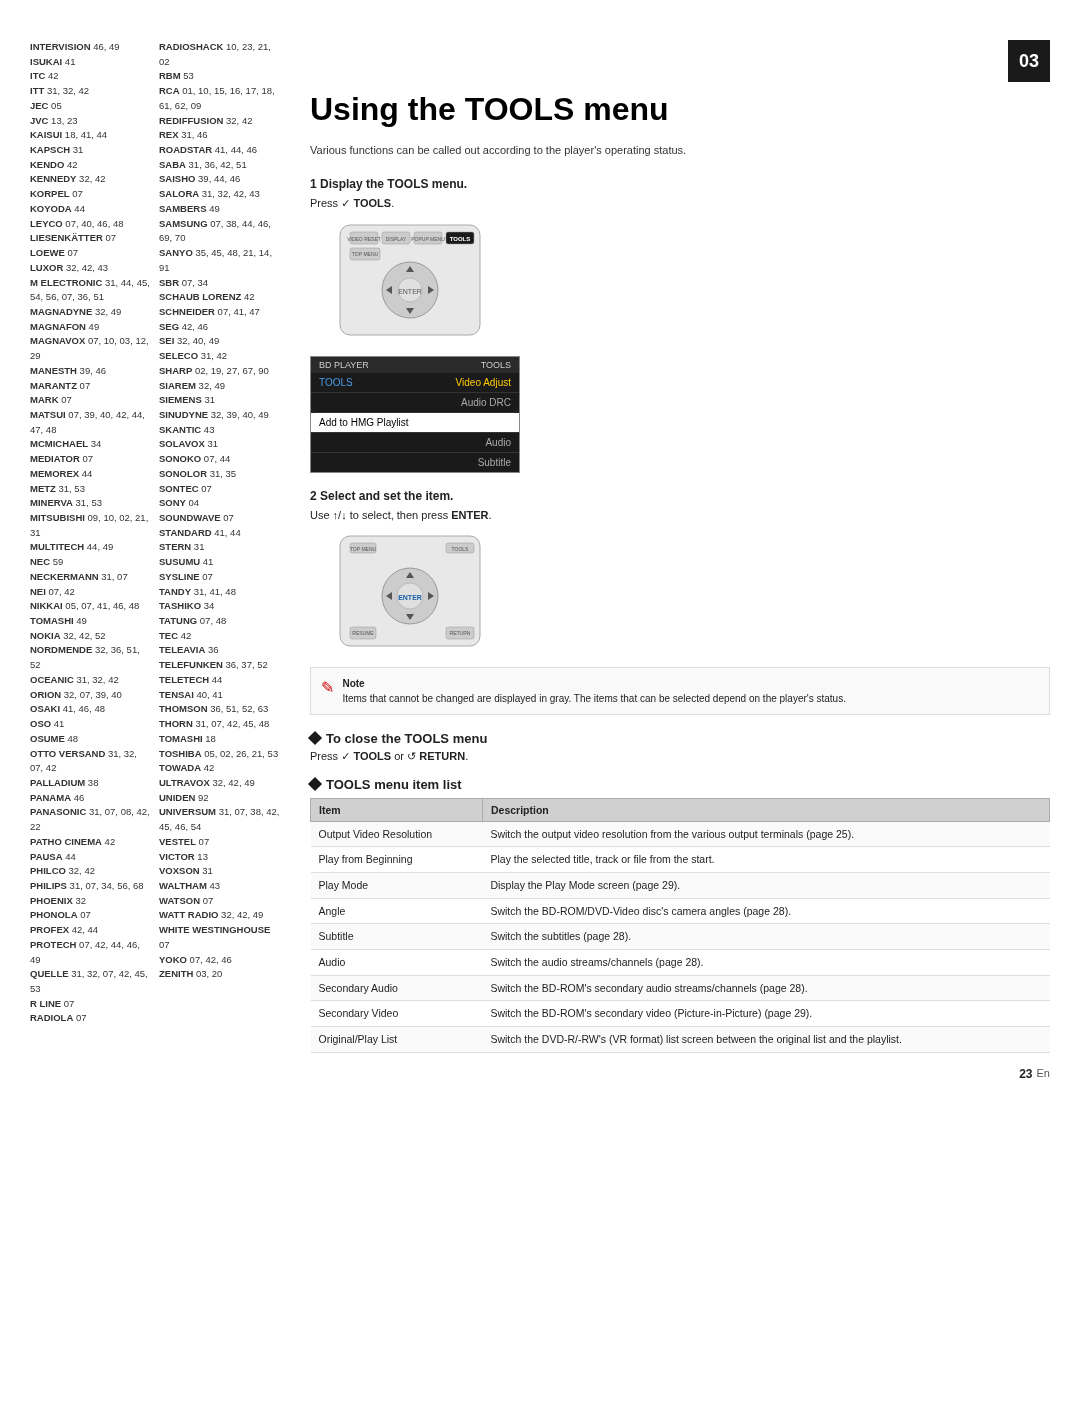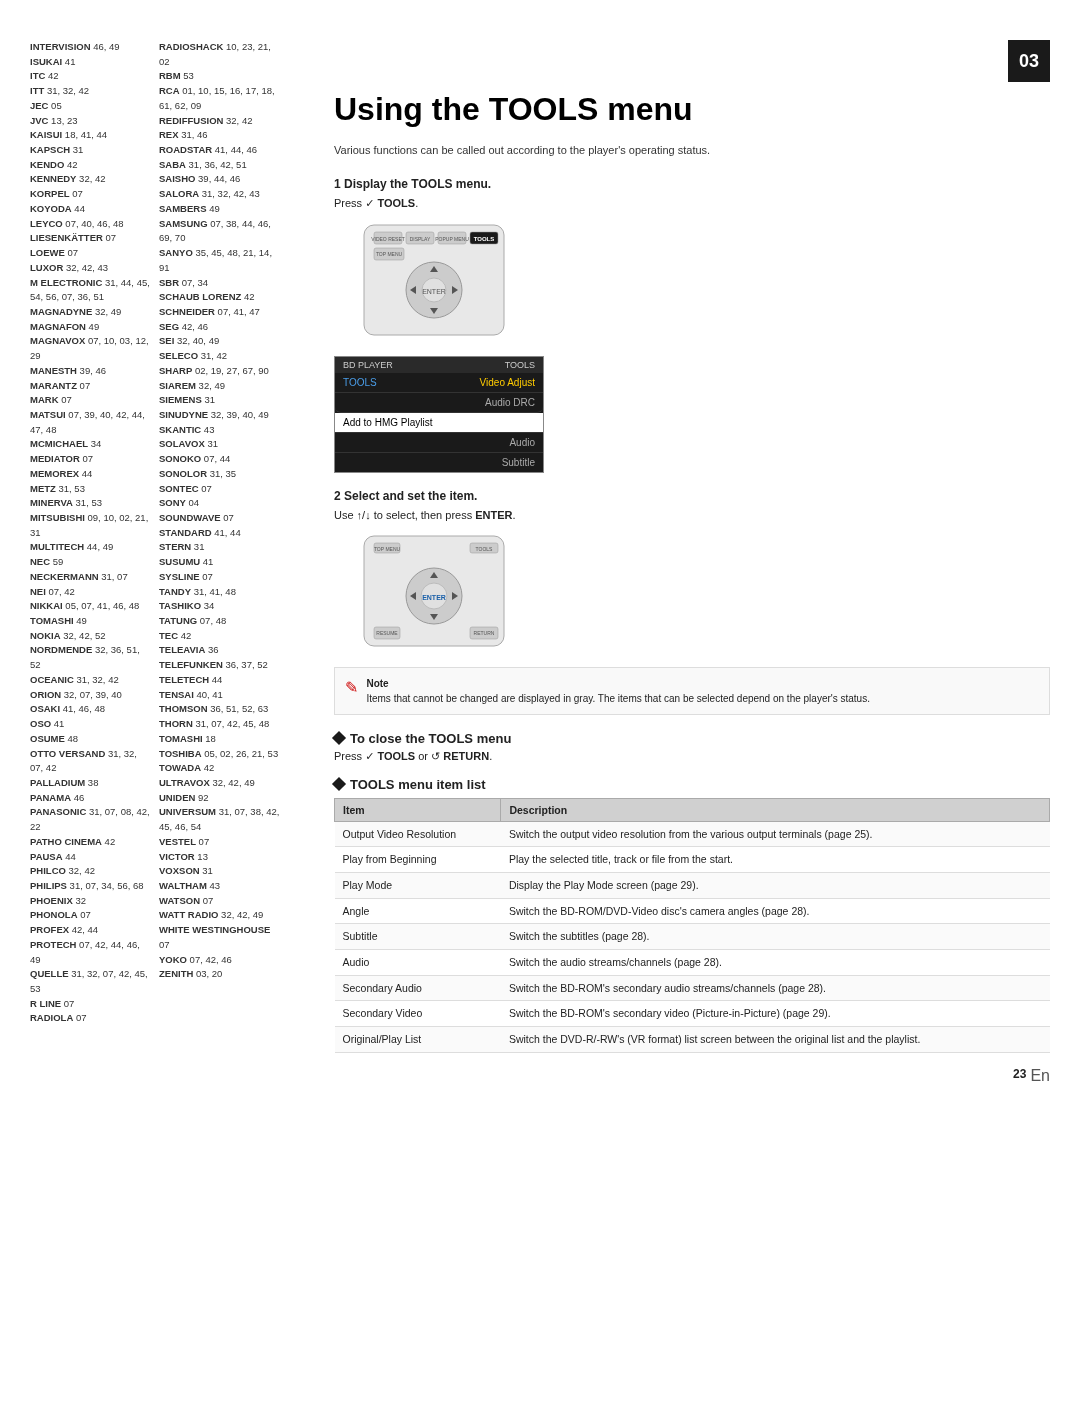--- a/index.html
+++ b/index.html
@@ -9,21 +9,20 @@
       background: #fff;
       font-family: Arial, Helvetica, sans-serif;
       font-size: 11px;
       color: #222;
     }
     .page {
       display: flex;
       width: 1080px;
       min-height: 1407px;
       padding: 40px 30px 40px 30px;
-      gap: 24px;
     }
     
     .left-col {
       width: 260px;
       flex-shrink: 0;
       padding-right: 10px;
       font-size: 9.5px;
       line-height: 1.6;
       color: #333;
     }
@@ -141,21 +140,21 @@
       display: flex;
       justify-content: flex-end;
       margin-top: 10px;
       padding-top: 4px;
     }
     .footer-num {
       font-size: 12px;
       font-weight: bold;
     }
     .footer-en {
-      font-size: 16px;
+      font-size: 11px;
       color: #555;
       margin-left: 4px;
     }
     
     .remote-wrap {
       width: 200px;
       margin-bottom: 14px;
     }
     .remote-wrap2 {
       width: 200px;

